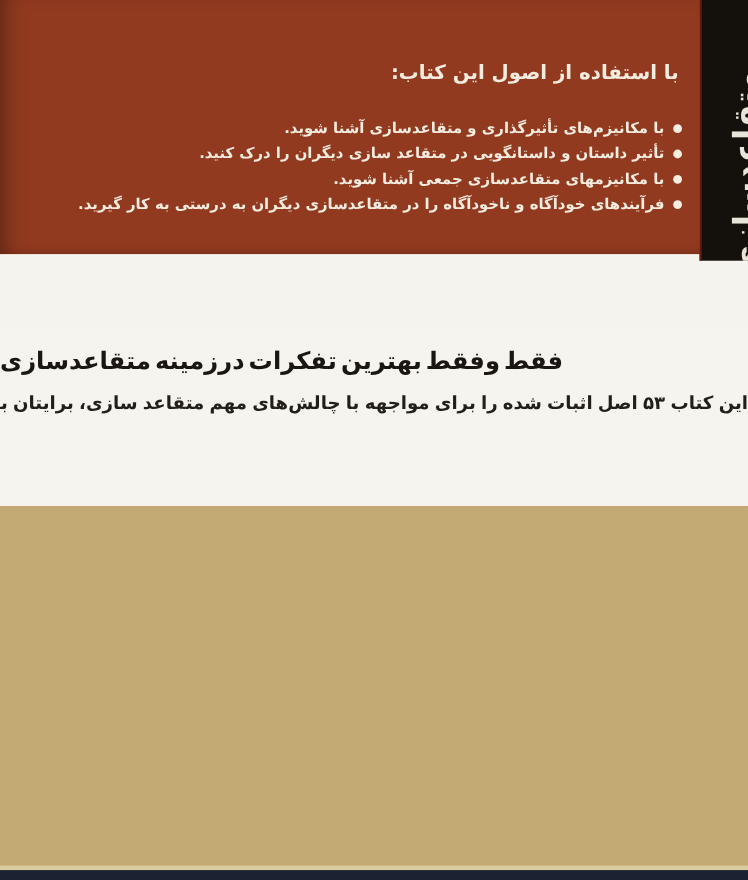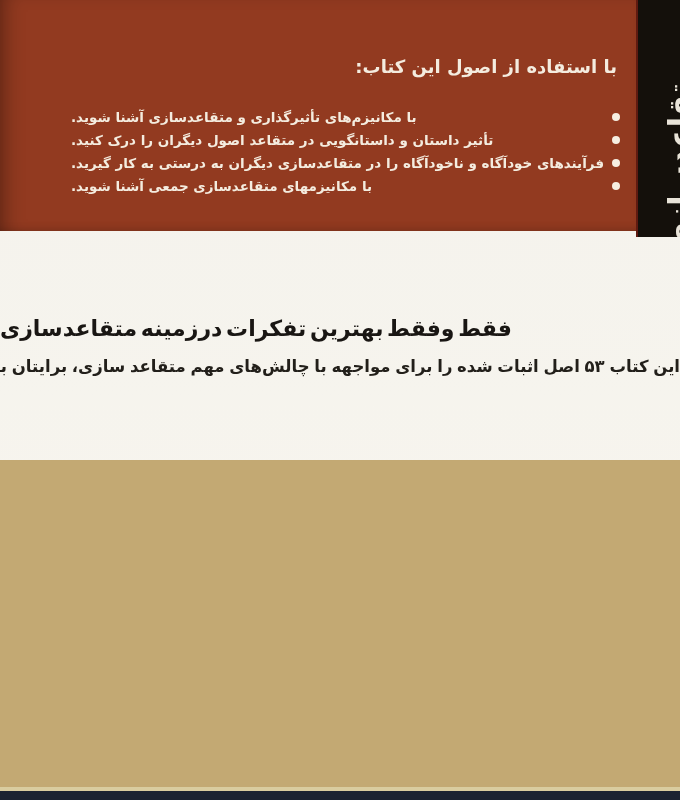--- a/index.html
+++ b/index.html
@@ -22,21 +22,20 @@
   }
   .bullet-list{
     position:absolute;right:16px;top:106px;
     display:flex;flex-direction:column;gap:1px;
     direction:rtl;
   }
   .bullet-row{
     display:flex;align-items:center;gap:8px;height:22px;
     font-size:13.5px;font-weight:bold;color:#f4ecdf;white-space:nowrap;
     letter-spacing:-0.2px;
-    justify-content:space-between;
   }
   .dot{width:8px;height:8px;border-radius:50%;background:#f6eee1;flex:none;}
   
   .spine{
     position:absolute;left:636px;top:0;width:44px;height:237px;
     background:#14100b;overflow:hidden;border-left:2px solid #5f1a10;
     box-sizing:border-box;
   }
   .spine-text{
     position:absolute;left:41px;top:157px;
@@ -74,29 +73,29 @@
   <div class="banner">
     <div class="banner-heading">با استفاده از اصول این کتاب:</div>
 
     <div class="bullet-list">
       <div class="bullet-row">
         <span class="dot"></span>
         <span>با مکانیزم‌های تأثیرگذاری و متقاعدسازی آشنا شوید.</span>
       </div>
       <div class="bullet-row">
         <span class="dot"></span>
-        <span>تأثیر داستان و داستانگویی در متقاعد اصول دیگران را درک کنید.</span>
+        <span>تأثیر داستان و داستانگویی در متقاعد سازی دیگران را درک کنید.</span>
+      </div>
+      <div class="bullet-row">
+        <span class="dot"></span>
+        <span>با مکانیزمهای متقاعدسازی جمعی آشنا شوید.</span>
       </div>
       <div class="bullet-row">
         <span class="dot"></span>
         <span>فرآیندهای خودآگاه و ناخودآگاه را در متقاعدسازی دیگران به درستی به کار گیرید.</span>
-      </div>
-      <div class="bullet-row">
-        <span class="dot"></span>
-        <span>با مکانیزمهای متقاعدسازی جمعی آشنا شوید.</span>
       </div>
     </div>
   </div>
 
   <div class="spine">
     <div class="spine-text">متقاعدسازی</div>
   </div>
 
   <div class="mid-headline">فقط وفقط بهترین تفکرات درزمینه متقاعدسازی</div>
   <div class="mid-subtitle">این کتاب ۵۳ اصل اثبات شده را برای مواجهه با چالش‌های مهم متقاعد سازی، برایتان بازگو می‌کند</div>

